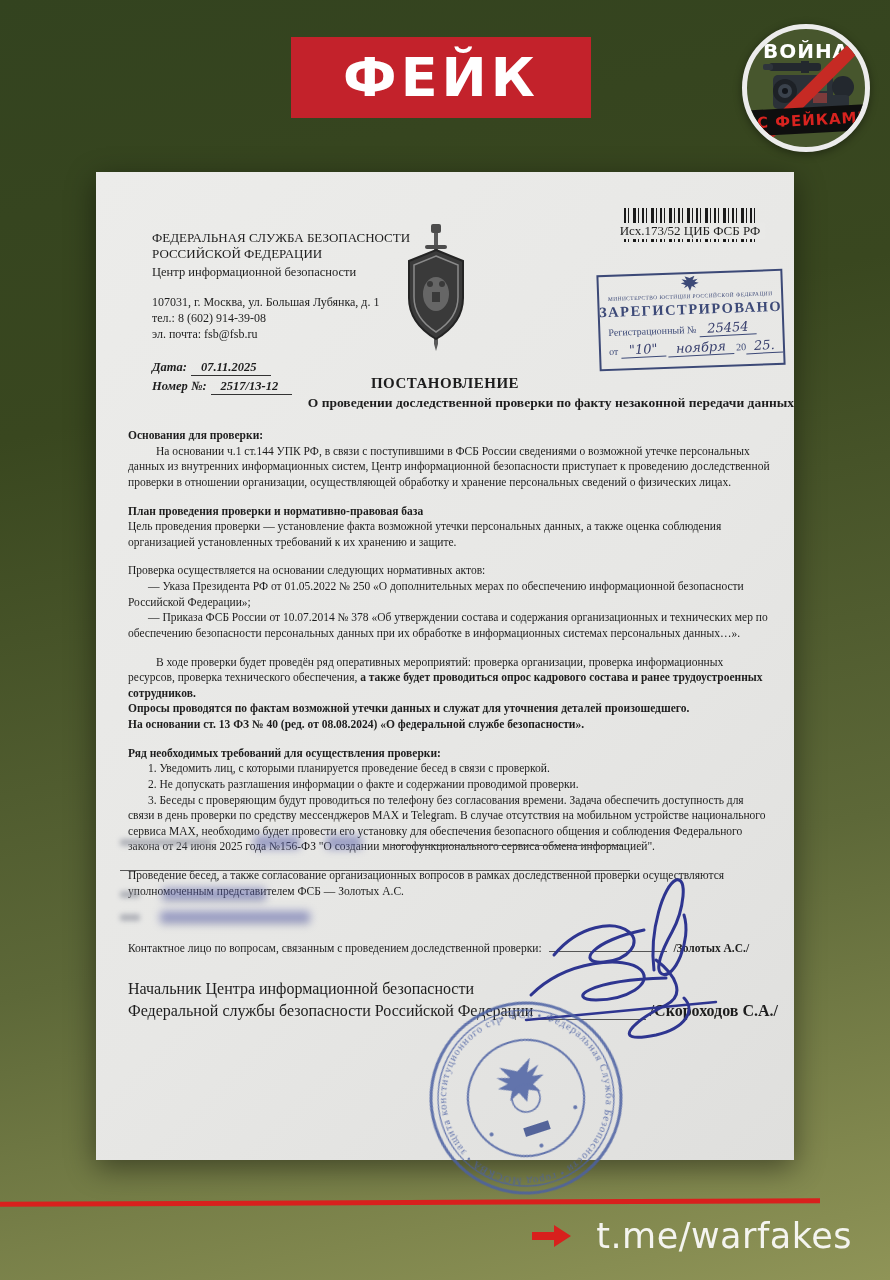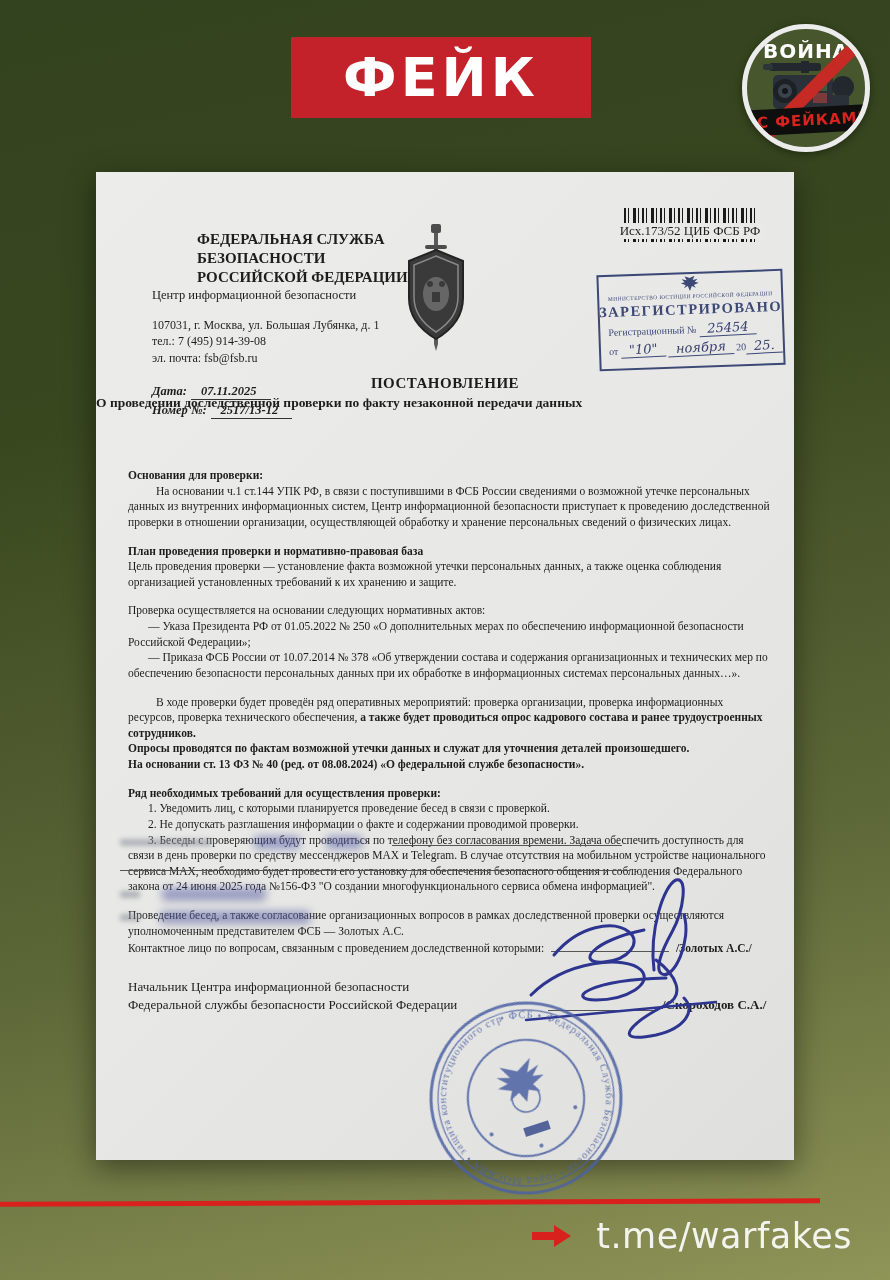--- a/index.html
+++ b/index.html
@@ -40,21 +40,21 @@
   .logo-band span { color:#d8231f; font-weight:bold; font-size:15px; letter-spacing:1px;
     font-family:"DejaVu Sans", sans-serif; }
   
   .paper {
     position:absolute; left:96px; top:172px; width:698px; height:988px;
     background:linear-gradient(135deg,#ececea 0%,#e7e7e5 55%,#dfdfdd 100%);
     box-shadow:0 8px 28px rgba(0,0,0,.45);
     font-family:"Liberation Serif", serif; color:#1d1d1d;
   }
   .letterhead { position:absolute; left:56px; top:58px; width:310px; }
-  .lh-org { font-weight:bold; font-size:15px; line-height:1.25;margin-left:45px; }
+  .lh-org { font-weight:normal; font-size:13px; line-height:1.25; }
   .lh-sub { font-size:12.5px; margin-top:2px; }
   .lh-addr { font-size:12px; margin-top:14px; line-height:1.35; }
   .lh-meta { font-size:12.5px; font-weight:bold; margin-top:16px; line-height:1.5;font-style:italic; }
   .lh-meta .uline { border-bottom:1px solid #333; padding:0 14px 1px 10px; margin-left:4px; }
   
   .emblem { position:absolute; left:308px; top:50px; }
   
   .barcode-wrap { position:absolute; left:528px; top:36px; width:132px; height:34px; }
   .barcode-bars { width:100%; height:100%;
     background:repeating-linear-gradient(90deg,#1a1a1a 0 2px,transparent 2px 4px,#1a1a1a 4px 5px,transparent 5px 9px,#1a1a1a 9px 12px,transparent 12px 14px,#1a1a1a 14px 15px,transparent 15px 18px); }
@@ -70,42 +70,42 @@
   .reg-eagle { line-height:1; }
   .reg-ministry { font-size:5.5px; letter-spacing:.4px; white-space:nowrap; margin-top:1px; }
   .reg-registered { font-size:14.5px; font-weight:bold; letter-spacing:1.5px; margin-top:2px;
     font-family:"Liberation Serif", serif; }
   .reg-row { font-size:10px; width:100%; padding:0 8px; margin-top:3px; display:flex; align-items:baseline; }
   .hand { font-family:"DejaVu Serif", serif; font-style:italic; font-size:13px; color:#39406e;
     border-bottom:1px solid #3c4977; padding:0 8px; transform:rotate(-1deg); }
   
   .doc-title { position:absolute; top:203px; width:100%; text-align:center;
     font-weight:bold; font-size:15px; letter-spacing:.5px; }
-  .doc-subtitle { position:absolute; top:223px; width:100%; text-align:left;
+  .doc-subtitle { position:absolute; top:223px; width:100%; text-align:right;
     font-weight:bold; font-size:13.5px; }
   
   .body-text { position:absolute; left:32px; top:256px; width:642px;
-    font-size:11.5px; line-height:1.36;margin-top:40px; }
+    font-size:11.5px; line-height:1.36; }
   .body-text .head { font-weight:bold; }
   .body-text p.ind { text-indent:28px; }
   .body-text .item { text-indent:20px; }
   .body-text .gap { height:13px; }
   .bold { font-weight:bold; }
   
   .blur-label { display:inline-block; height:7px; background:#8c8f9c; border-radius:2px;
     filter:blur(2.5px); opacity:.6; vertical-align:middle; }
   .blur-script { display:inline-block; height:13px; background:#565da6; border-radius:3px;
     filter:blur(4px); opacity:.55; vertical-align:middle; }
   .sig-row-a { position:absolute; left:24px; top:660px; width:520px; }
   .sig-line { display:inline-block; border-bottom:1px solid #555; vertical-align:baseline; }
   .sig-row-b { position:absolute; left:24px; top:698px; width:510px; border-bottom:1.2px solid #555; }
   .sig-row-c { position:absolute; left:24px; top:712px; }
   .sig-row-d { position:absolute; left:24px; top:735px; }
   .contact-row { position:absolute; left:32px; top:770px; width:650px; font-size:11.5px; }
-  .chief-block { position:absolute; left:32px; top:806px; width:650px; font-size:13px; line-height:1.4; }
+  .chief-block { position:absolute; left:32px; top:806px; width:650px; font-size:16px; line-height:1.4; }
   .sig-name { font-weight:bold; white-space:nowrap; }
   .ink { position:absolute; pointer-events:none; }
   
   .round-stamp { position:absolute; left:330px; top:826px; width:200px; height:200px;
     transform:rotate(-18deg); opacity:.85; filter:blur(.3px); }
   
   .footer-line { position:absolute; left:0; top:1200px; width:820px; height:5px;
     background:#d8201d; transform:rotate(-.25deg); }
   .footer-link { position:absolute; right:38px; top:1216px; display:flex; align-items:center; gap:24px; }
   .footer-link span { color:#f4f4ef; font-size:35px; letter-spacing:.5px;
@@ -140,21 +140,21 @@
 </div>
 
 <div class="paper">
 
   <div class="letterhead">
     <div class="lh-org">ФЕДЕРАЛЬНАЯ СЛУЖБА БЕЗОПАСНОСТИ</div>
     <div class="lh-org">РОССИЙСКОЙ ФЕДЕРАЦИИ</div>
     <div class="lh-sub">Центр информационной безопасности</div>
     <div class="lh-addr">
       <div>107031, г. Москва, ул. Большая Лубянка, д. 1</div>
-      <div>тел.: 7 (495) 914-39-08</div>
+      <div>тел.: 8 (602) 914-39-08</div>
       <div>эл. почта: fsb@fsb.ru</div>
     </div>
     <div class="lh-meta">
       <div><span>Дата:</span><span class="uline">07.11.2025</span></div>
       <div><span>Номер №:</span><span class="uline">2517/13-12</span></div>
     </div>
   </div>
 
   <svg class="emblem" width="64" height="130" viewBox="0 0 64 130">
     <rect x="30" y="4" width="4" height="118" fill="#5a5a5a"></rect>
@@ -228,21 +228,21 @@
   <div class="sig-row-c">
     <span class="blur-label" style="width:20px;"></span>
     <span class="blur-script" style="width:104px; margin-left:18px; border-bottom:1px solid #777;"></span>
   </div>
   <div class="sig-row-d">
     <span class="blur-label" style="width:20px;"></span>
     <span class="blur-script" style="width:150px; margin-left:16px; border-bottom:1px solid #777;"></span>
   </div>
 
   <div class="contact-row">
-    <span>Контактное лицо по вопросам, связанным с проведением доследственной которыми:</span>
+    <span>Контактное лицо по вопросам, связанным с проведением доследственной проверки:</span>
     <span class="sig-line" style="width:118px; margin:0 4px;"></span>
     <span class="sig-name">/Золотых А.С./</span>
   </div>
   <div class="chief-block">
     <div style="display:flex; align-items:flex-end;">
       <div style="width:420px;">
         <div>Начальник Центра информационной безопасности</div>
         <div>Федеральной службы безопасности Российской Федерации</div>
       </div>
       <span class="sig-line" style="width:110px; margin:0 4px 3px 0;"></span>

